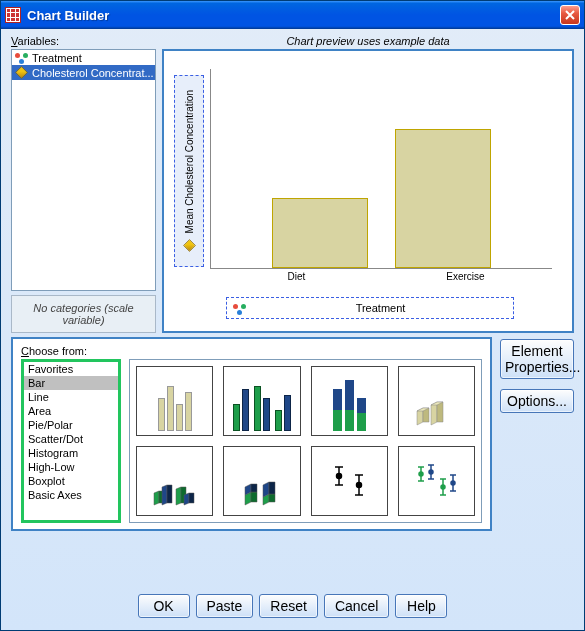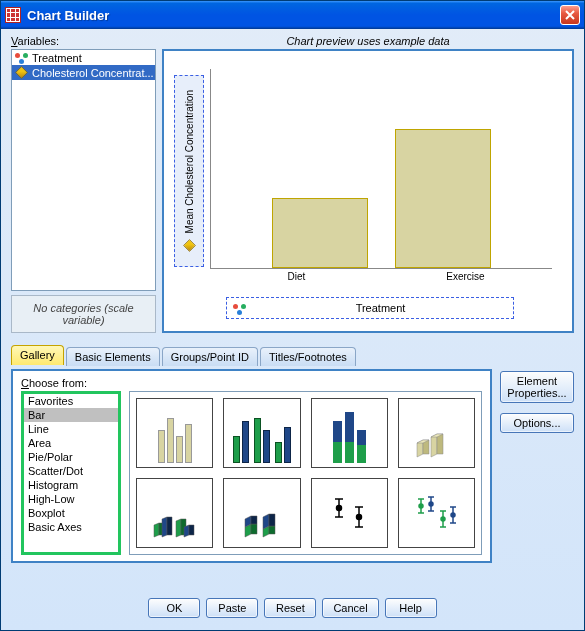--- a/index.html
+++ b/index.html
@@ -270,21 +270,21 @@
     display: flex;
     flex-direction: column;
     gap: 10px;
     padding-top: 2px;
   }
   .win-btn {
     background: linear-gradient(to bottom,#FDFDFD,#E7F0FB 45%,#CDE0F7);
     border: 1px solid #4776B8;
     border-radius: 3px;
     padding: 3px 4px;
-    font-size: 11px;
+    font-size: 14px;
     text-align: center;
     cursor: pointer;
     color: #000;
     box-shadow: inset 0 0 0 1px rgba(255,255,255,0.6);
   }
   .bottom-buttons {
     display: flex;
     justify-content: center;
     gap: 6px;
     padding: 8px 0 6px 0;
@@ -363,26 +363,20 @@
             <span class="nominal-icon">
                 <span></span>
               </span>
             <span style="flex:1;text-align:center">Treatment</span>
           </div>
         </div>
       </div>
 
     </div>
 
-    <div class="tabs-row">
-      <div class="tab active"><span>Gallery</span></div>
-      <div class="tab"><span>Basic Elements</span></div>
-      <div class="tab"><span>Groups/Point ID</span></div>
-      <div class="tab"><span>Titles/Footnotes</span></div>
-    </div>
 
     <div class="lower-row">
       <div class="gallery-panel">
         <div style="margin-bottom:2px"><span class="label-underline">C</span>hoose from:</div>
         <div class="gallery-inner">
           <div class="choose-list">
             <div>Favorites</div>
             <div class="selected">Bar</div>
             <div>Line</div>
             <div>Area</div>

